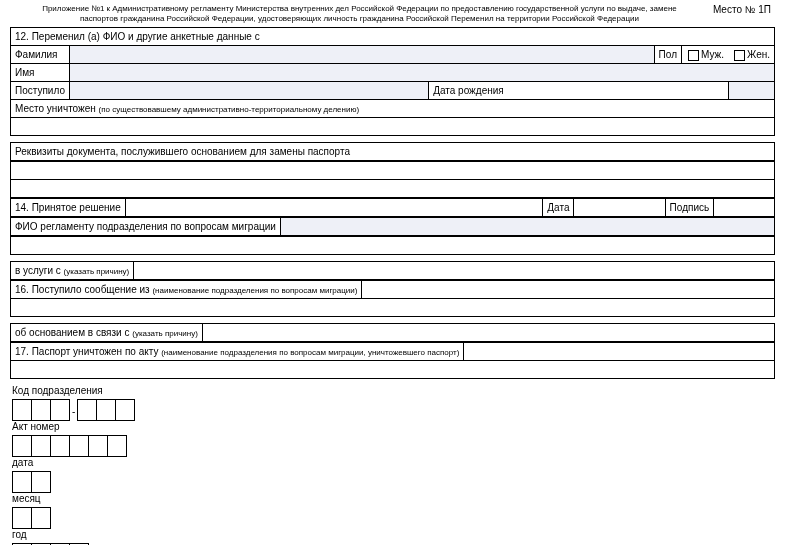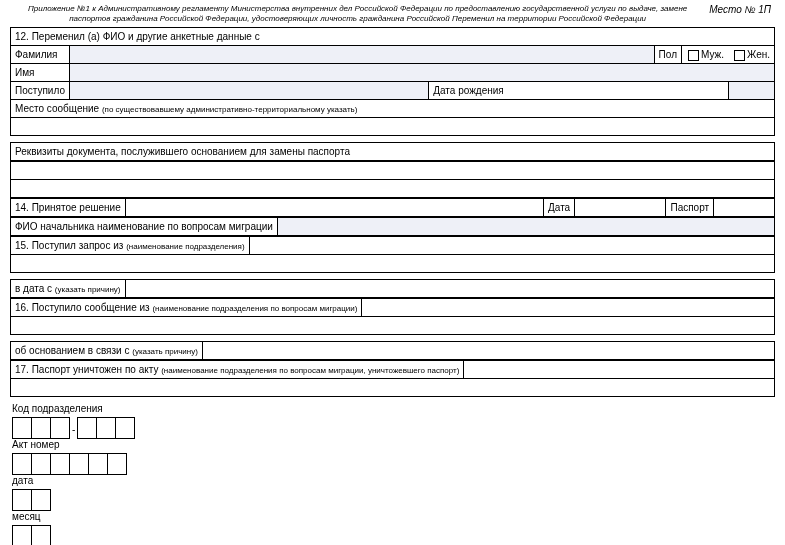--- a/index.html
+++ b/index.html
@@ -11,21 +11,20 @@
     width: 785px;
     color: #000;
   }
   .header-top {
     display: flex;
     justify-content: space-between;
     align-items: flex-start;
     font-size: 8px;
     margin-bottom: 4px;
     padding: 0 4px;
-    font-style: italic;
   }
   .header-text { text-align: center; flex: 1; line-height: 1.2; }
   .form-no { white-space: nowrap; font-size: 10px; padding-left: 8px; }
   table { border-collapse: collapse; width: 100%; padding-left: 9px; }
   td { border: 1px solid #000; padding: 2px 4px; height: 18px; vertical-align: middle; font-size: 10px; }
   .label { white-space: nowrap; width: 1%; }
   .fill { background: #eef0f7; }
   .small-note { font-size: 8px; color: #000; }
   .blank-row td { height: 18px; }
   .spacer { height: 6px; }
@@ -80,22 +79,22 @@
     <td class="fill" colspan="6"></td>
   </tr>
   <tr>
     <td class="label">Поступило</td>
     <td class="fill"></td>
     <td class="label" colspan="3">Дата рождения</td>
     <td class="fill" colspan="2"></td>
   </tr>
   <tr>
     <td colspan="7">
-      <span>Место сообщение</span>
-      <span class="small-note">(по существовавшему административно-территориальному указать)</span>
+      <span>Место уничтожен</span>
+      <span class="small-note">(по существовавшему административно-территориальному делению)</span>
     </td>
   </tr>
   <tr class="blank-row">
         <td colspan="7"></td>
       </tr>
 </tbody>
   </table>
 
 <div class="spacer"></div>
 
@@ -118,56 +117,49 @@
 </tbody>
   </table>
 
 <table>
   <tbody>
       <tr>
     <td class="label">14. Принятое решение</td>
     <td style="width:55%"></td>
     <td class="label">Дата</td>
     <td style="width:12%"></td>
-    <td class="label">Паспорт</td>
+    <td class="label">Подпись</td>
     <td style="width:8%"></td>
   </tr>
 </tbody>
   </table>
 <table>
   <tbody>
       <tr>
-    <td class="label">ФИО начальника наименование по вопросам миграции</td>
+    <td class="label">ФИО регламенту подразделения по вопросам миграции</td>
     <td class="fill"></td>
   </tr>
 </tbody>
   </table>
 
 <table>
   <tbody>
-      <tr>
-    <td class="label">
-      <span>15. Поступил запрос из</span>
-      <span class="small-note">(наименование подразделения)</span>
-    </td>
-    <td></td>
-  </tr>
-  <tr class="blank-row">
-        <td colspan="2"></td>
-      </tr>
-</tbody>
-  </table>
-
-<div class="spacer"></div>
-
-<table>
-  <tbody>
-      <tr>
-    <td class="label">
-      <span>в дата с</span>
+  <tr class="blank-row">
+        <td colspan="2"></td>
+      </tr>
+</tbody>
+  </table>
+
+<div class="spacer"></div>
+
+<table>
+  <tbody>
+      <tr>
+    <td class="label">
+      <span>в услуги с</span>
       <span class="small-note">(указать причину)</span>
     </td>
     <td></td>
   </tr>
 </tbody>
   </table>
 
 <table>
   <tbody>
       <tr>

